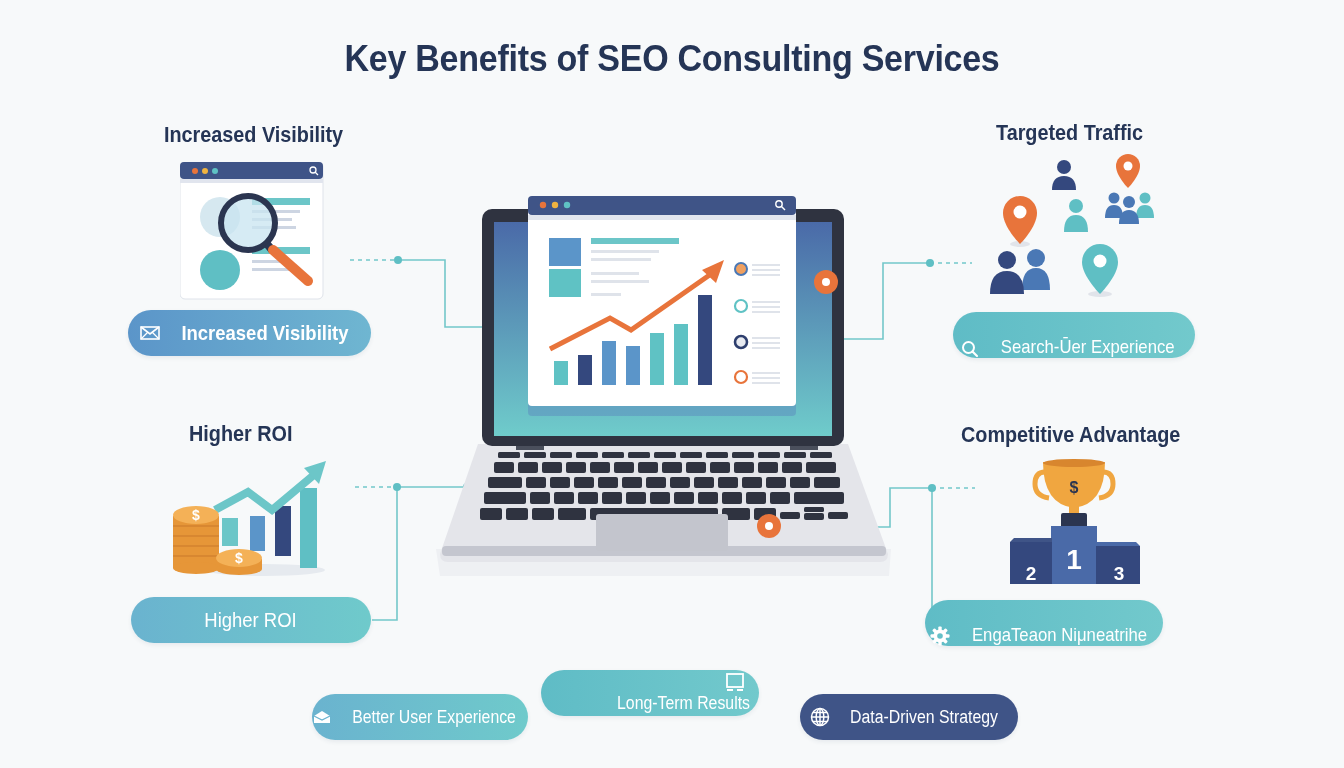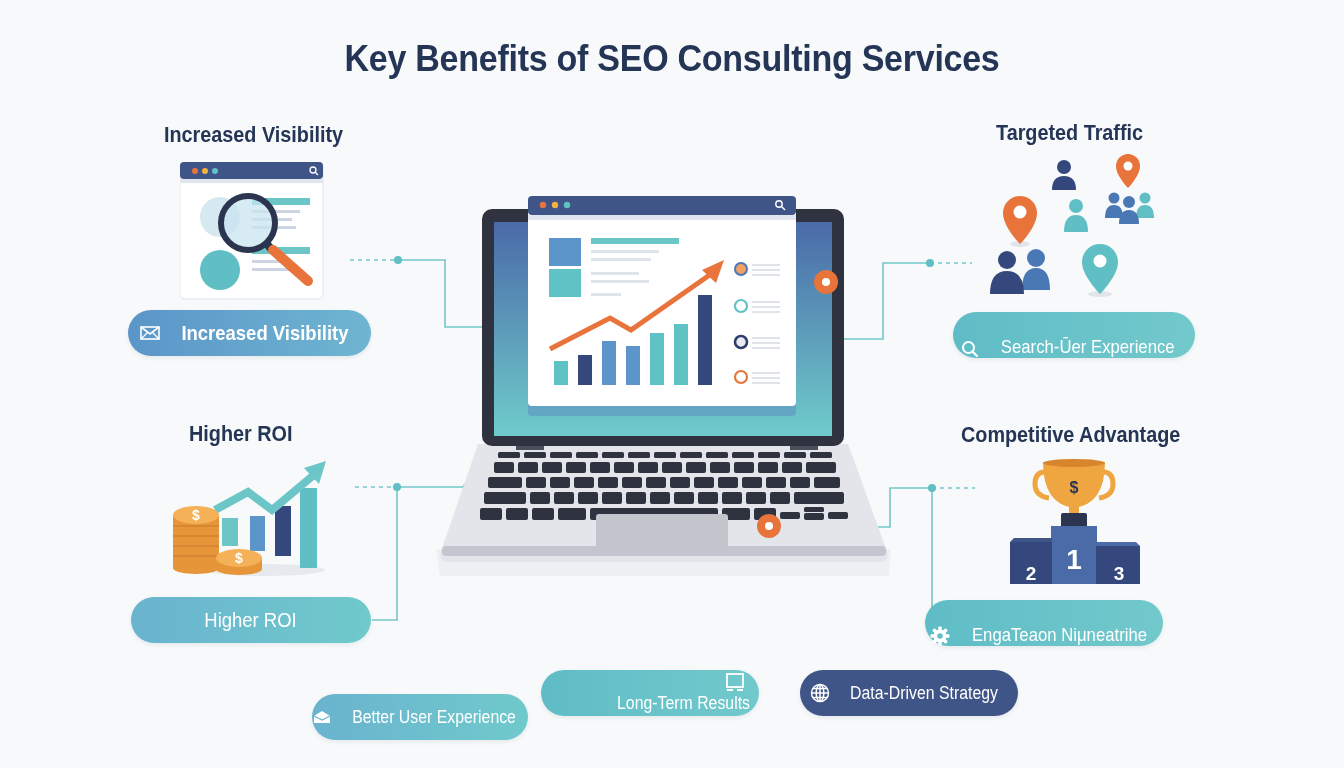--- a/index.html
+++ b/index.html
@@ -23,21 +23,21 @@
   .pill {
     height: 46px; border-radius: 23px; display: flex; align-items: center; justify-content: center;
     color: #ffffff; font-size: 21px; font-weight: bold; white-space: nowrap;
     box-shadow: 0 2px 4px rgba(40,60,90,0.08);
   }
   .pill .lbl { display: inline-block; transform: scaleX(0.88); }
   .pill .ico { margin-right: 10px; display: inline-flex; align-items: center; }
   .pill-blue { background: linear-gradient(90deg, #5b95c9 0%, #6fb6d1 100%); }
   .pill-teal { background: linear-gradient(90deg, #5fbcc6 0%, #72c9cc 100%); align-items: flex-end; }
   .pill-teal2 { background: linear-gradient(90deg, #6ab3cf 0%, #6fcacb 100%); }
-  .pill-navy { background: #3f5487; }
+  .pill-navy { background: #3f5487; margin-top: 24px; }
   .small-pill { height: 46px; border-radius: 23px; font-size: 18px; }
   svg { display: block; }
 </style>
 </head>
 <body>
 
 <div class="abs title">Key Benefits of SEO Consulting Services</div>
 
 <svg class="abs" style="left:0;top:0" width="1344" height="768">
   <g stroke="#73c7ca" stroke-width="1.6" fill="none">

